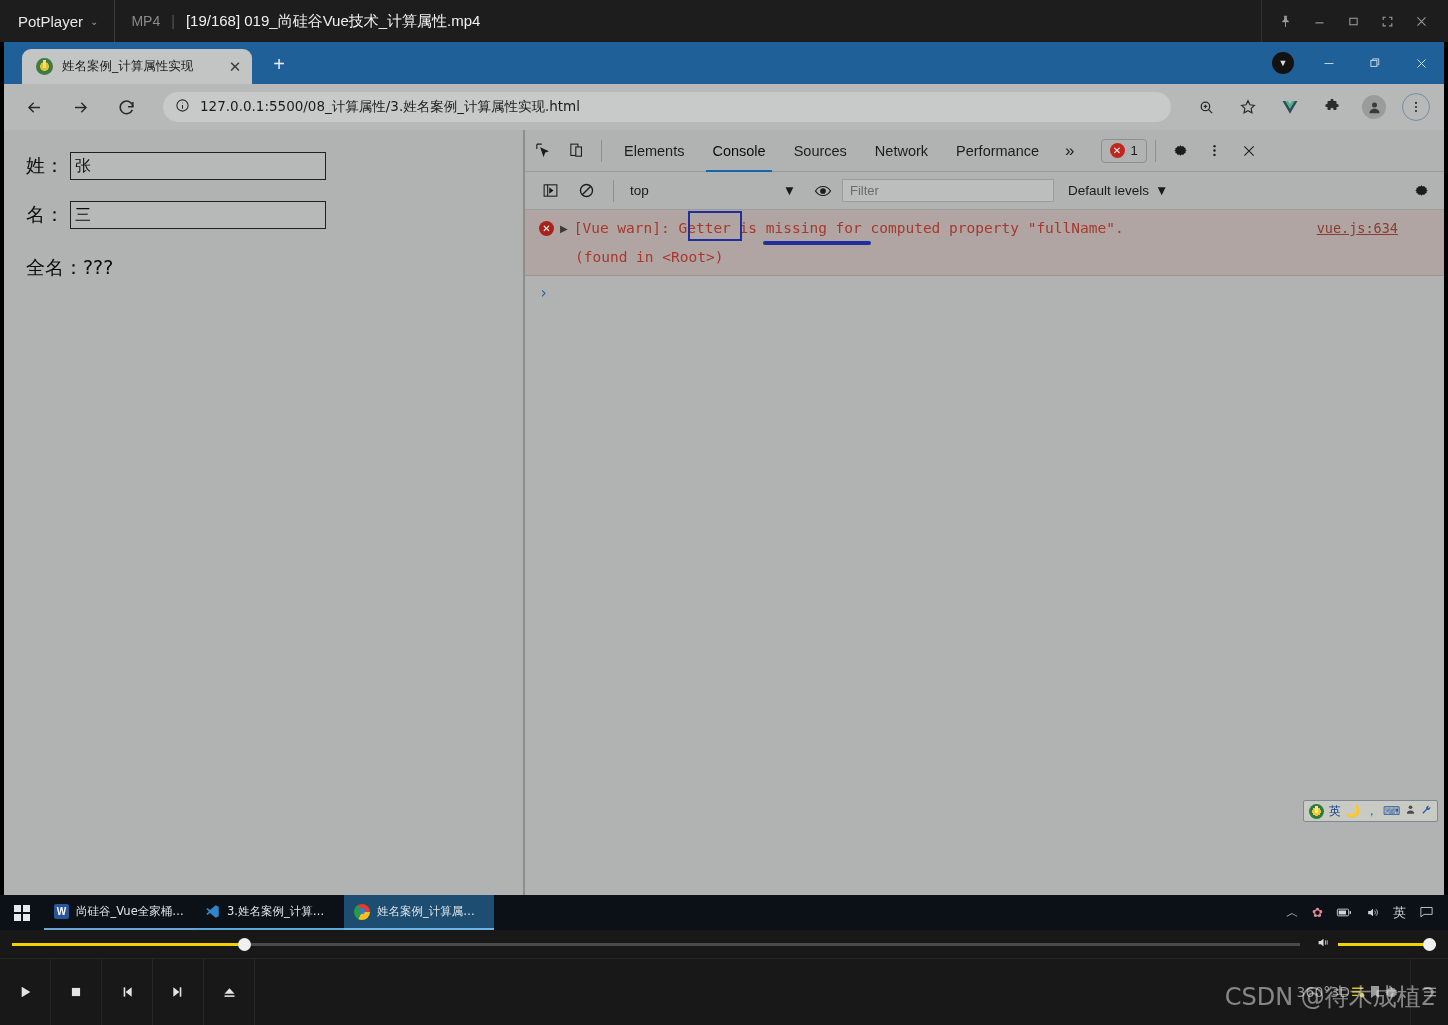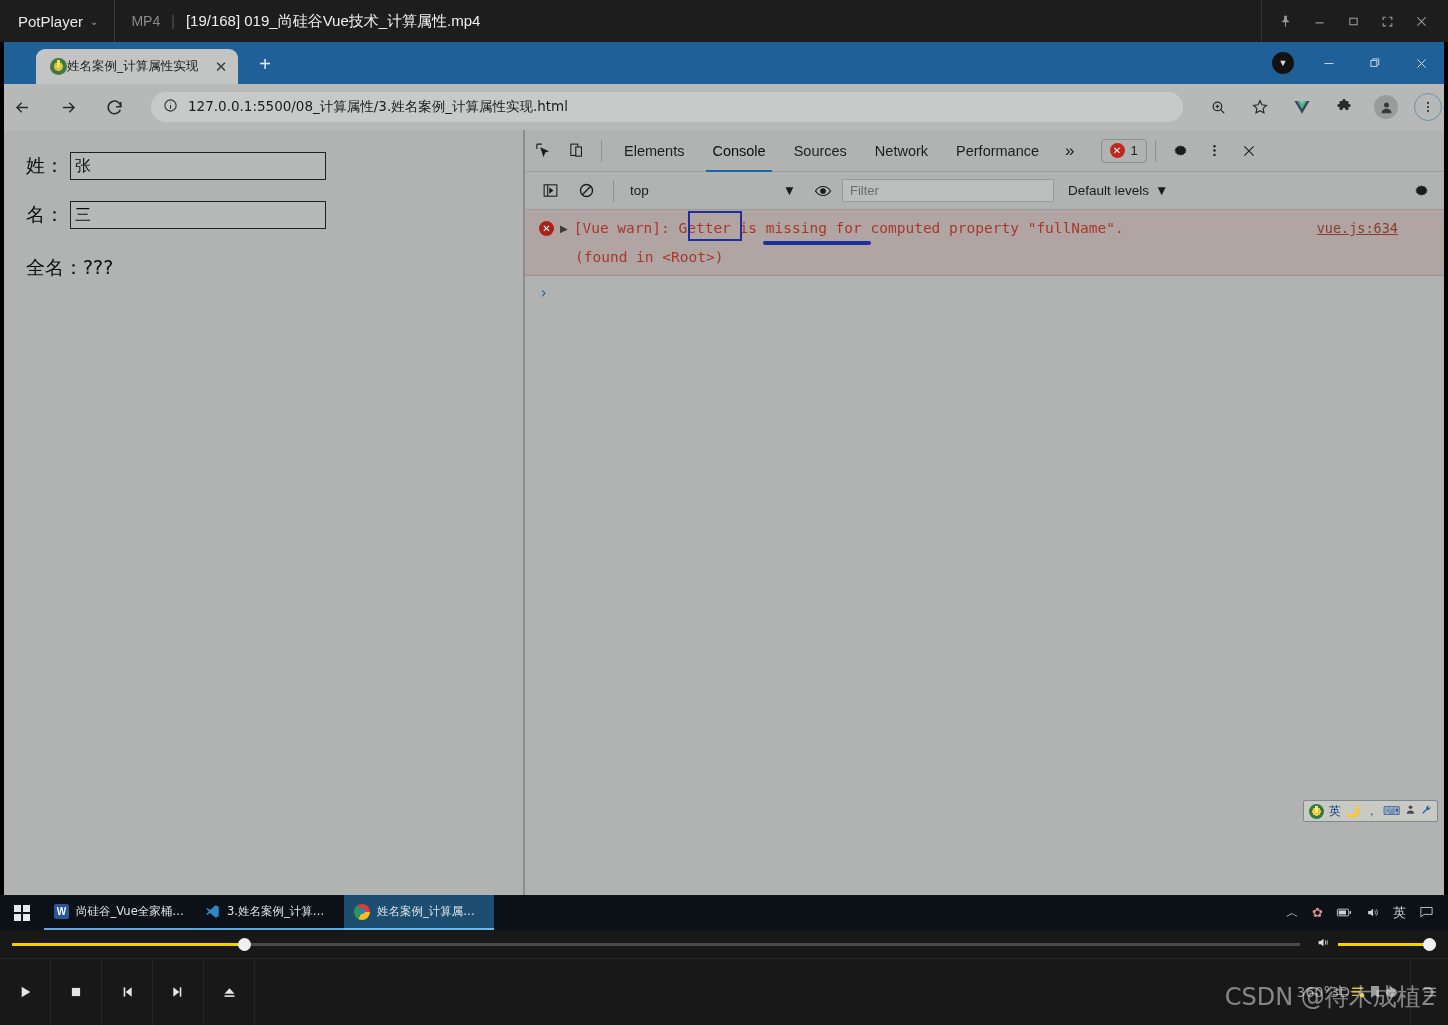--- a/index.html
+++ b/index.html
@@ -39,23 +39,23 @@
   
   .chrome {
     position: absolute; left: 4px; top: 42px; width: 1440px; height: 868px;
     background: #b1b3b3;
   }
   .chrome-tabstrip {
     height: 42px; background: #1f6098; position: relative;
     display: flex; align-items: flex-end;
   }
   .tab {
-    margin-left: 32px; width: 202px; height: 35px; background: #c3c4c4;
+    margin-left: 18px; width: 230px; height: 35px; background: #c3c4c4;
     border-radius: 9px 9px 0 0; display: flex; align-items: center;
-    padding: 0 8px 0 14px; 
+    padding: 0 8px 0 14px; gap: 9px;
   }
   .tab-favicon {
     width: 17px; height: 17px; border-radius: 50%;
     background: radial-gradient(circle at 50% 50%, #e0c13a 0 36%, #3f7a43 38% 70%, #2d5e34 72% 100%);
     position: relative; flex: none;
   }
   .tab-favicon::after {
     content: ""; position: absolute; left: 7px; top: 2px;
     width: 3px; height: 8px; background: #f2e26a;
   }
@@ -70,21 +70,21 @@
     position: absolute; right: 0; top: 0; height: 42px; display: flex; align-items: center;
   }
   .cwb { width: 46px; height: 42px; display: flex; align-items: center; justify-content: center; color: #cfe0ec; }
   .dl-badge {
     width: 22px; height: 22px; border-radius: 50%; background: #121212;
     display: flex; align-items: center; justify-content: center; color: #dcdcdc; font-size: 9px;
   }
 
   .chrome-toolbar {
     height: 46px; background: #b7b9b9; display: flex; align-items: center;
-    padding: 0 1px; gap: 12px;
+    padding: 0 13px; gap: 12px;
   }
   .nav-btn { width: 34px; height: 34px; display: flex; align-items: center; justify-content: center; color: #2a2a2a; }
   .omnibox {
     flex: 1; height: 30px; background: #c8c9c9; border-radius: 16px;
     display: flex; align-items: center; padding: 0 12px; gap: 10px; margin: 0 8px;
   }
   .omni-url { font-size: 13.5px; color: #1c1c1c; font-family: "DejaVu Sans", sans-serif; }
   .tb-icon { width: 30px; height: 30px; display: flex; align-items: center; justify-content: center; color: #2b2b2b; }
   .tb-profile { width: 24px; height: 24px; border-radius: 50%; background: #9a9c9c; display: flex; align-items: center; justify-content: center; }
   .tb-menu { width: 28px; height: 28px; border-radius: 50%; border: 1.5px solid #6f8fa8; display: flex; align-items: center; justify-content: center; }

